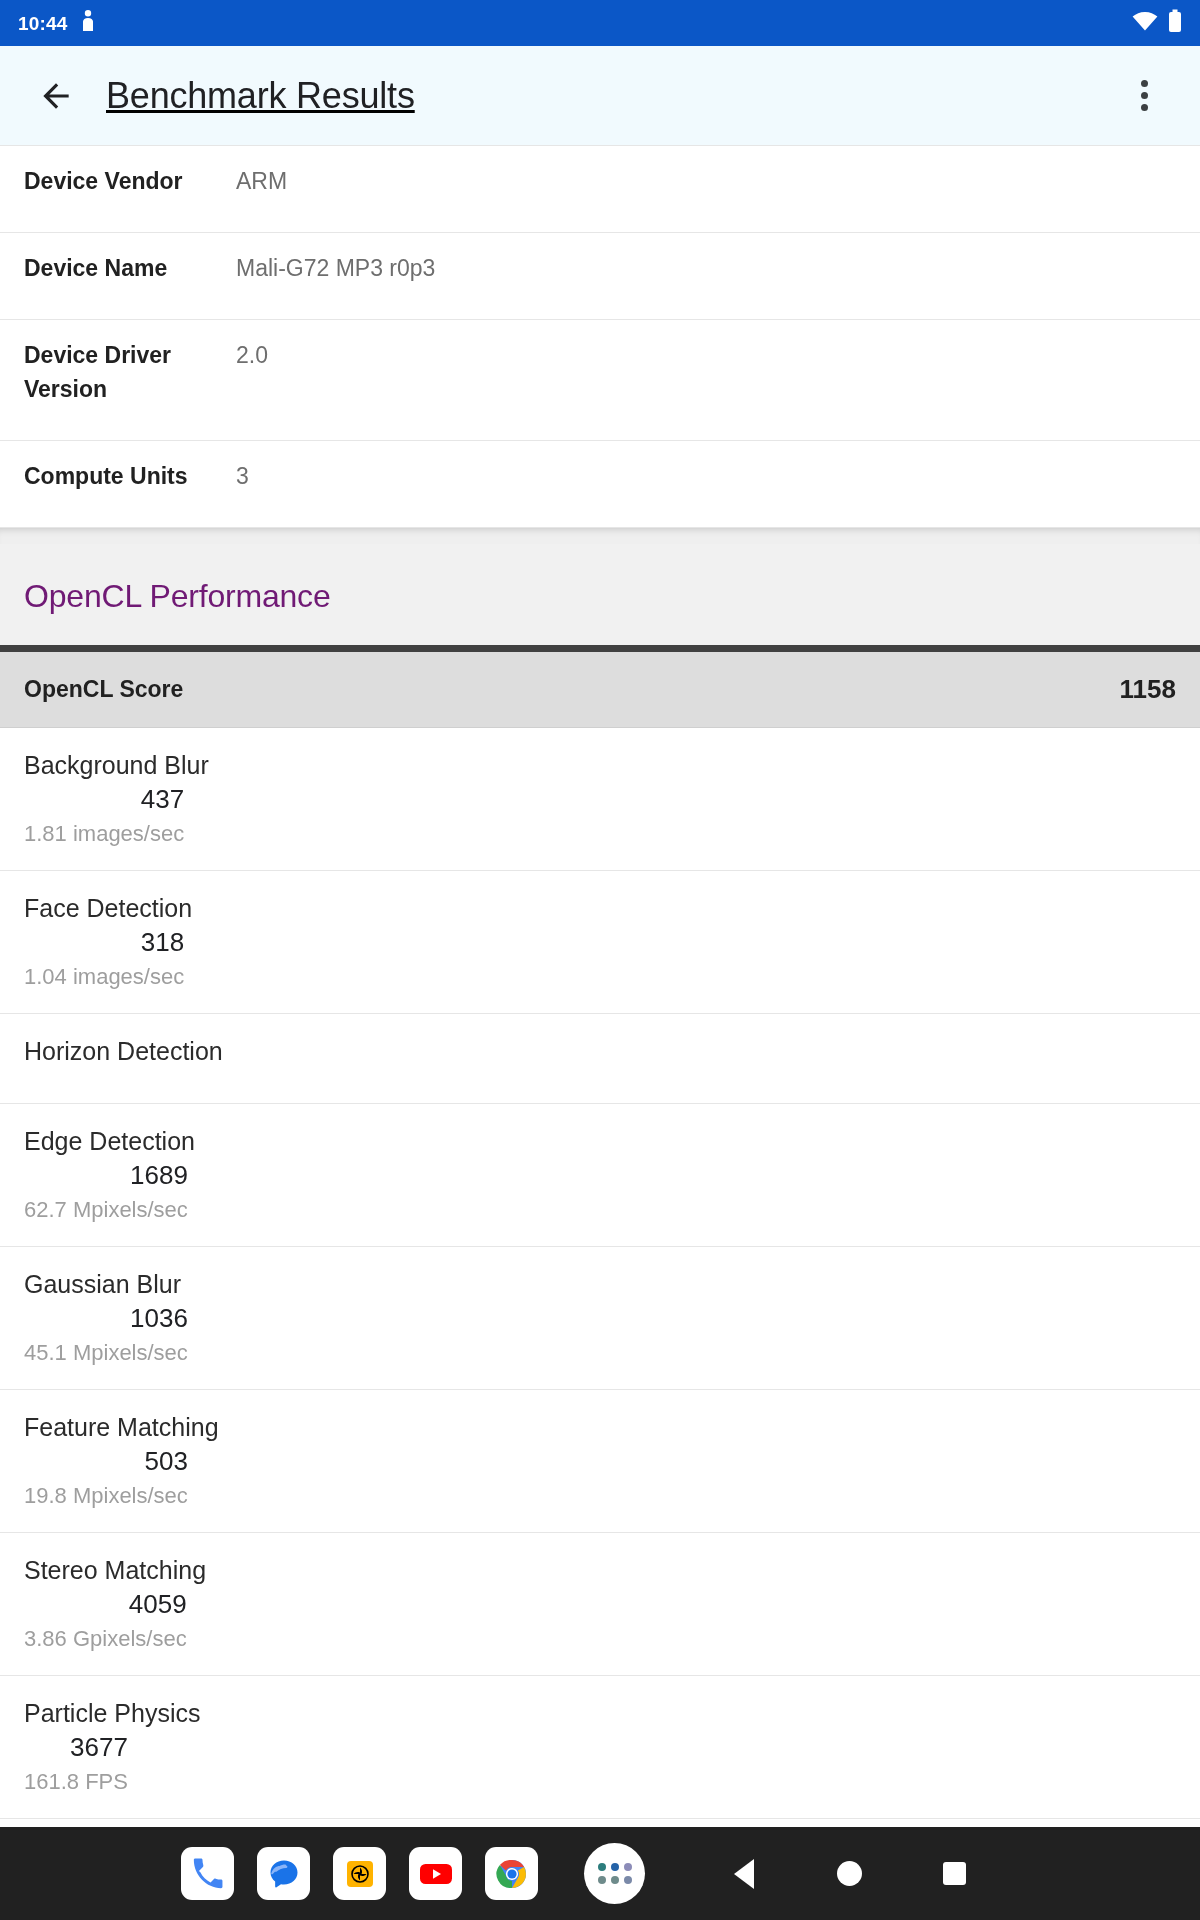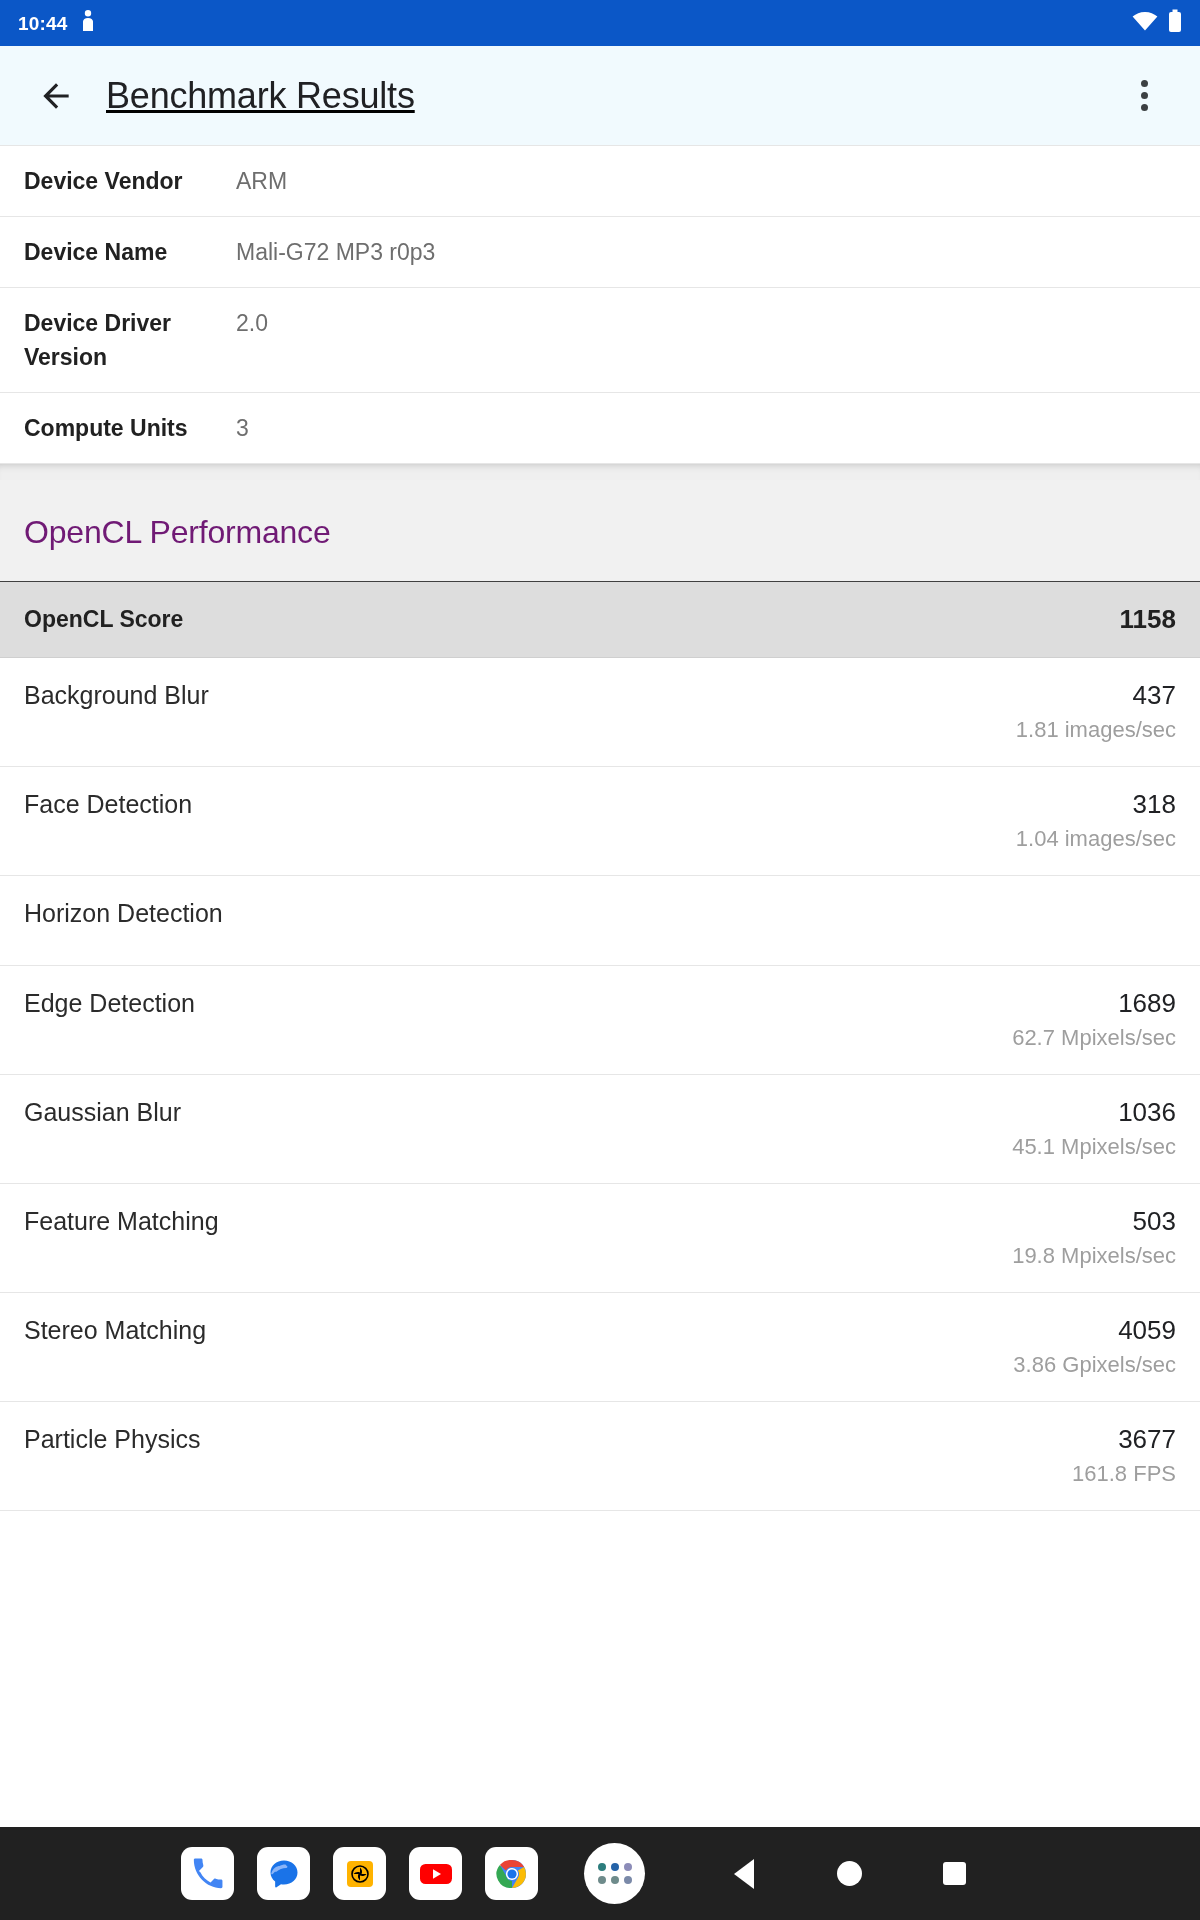--- a/index.html
+++ b/index.html
@@ -50,49 +50,50 @@
   }
 
   
   .content { flex:1 1 auto; background:#ffffff; overflow:hidden; position:relative; }
 
   
   .info-card { background:#fff; }
   .info-row {
     display:flex; align-items:flex-start;
     border-bottom:1px solid #E6E6E6;
-    padding:18px 24px 18px 24px;
+    padding:18px 24px 34px 24px;
     min-height:56px;
   }
   .info-row:first-child { border-top:1px solid #E6E6E6; }
   .info-key {
     width:212px; flex:0 0 212px; font-size:23px; font-weight:bold; color:#212121;
     line-height:34px; padding-right:12px;
   }
   .info-val { font-size:23px; color:#6E6E6E; line-height:34px; }
 
   .section-gap { height:16px; background:#EFEFEF;
     box-shadow:inset 0 7px 8px -7px rgba(0,0,0,.22); }
 
   .section-head {
     background:#F1F1F1; padding:34px 24px 30px 24px;
   }
   .section-head h2 { font-size:32px; color:#701a75; font-weight:normal; letter-spacing:-.2px; }
 
   .score-row {
     background:#DDDDDD; display:flex; align-items:center; justify-content:space-between;
-    padding:22px 24px; border-top:1px solid #404040; border-bottom:1px solid #CFCFCF;
+    padding:22px 24px; border-top:7px solid #404040; border-bottom:1px solid #CFCFCF;
   }
   .score-row .lbl { font-size:23px; font-weight:bold; color:#212121; }
   .score-row .val { font-size:26px; font-weight:bold; color:#212121; }
 
   .bench-row {
     display:flex; justify-content:space-between; align-items:flex-start;
     padding:20px 24px 18px 24px; border-bottom:1px solid #E6E6E6; background:#fff;
     min-height:90px;
+    flex-direction:column;
   }
   .bench-name { font-size:25px; color:#2b2b2b; line-height:34px; }
   .bench-right { text-align:right; }
   .bench-score { font-size:26px; color:#202124; line-height:34px; }
   .bench-unit { font-size:22px; color:#9E9E9E; line-height:36px; margin-top:4px; }
 
   
   .dock {
     flex:0 0 93px; background:#212121;
     display:flex; align-items:center; position:relative;

